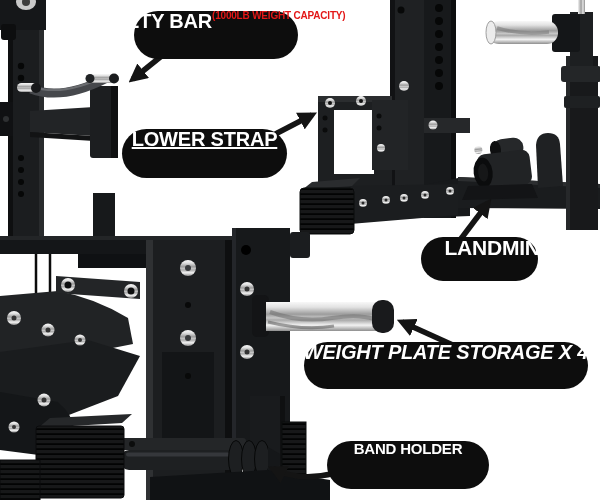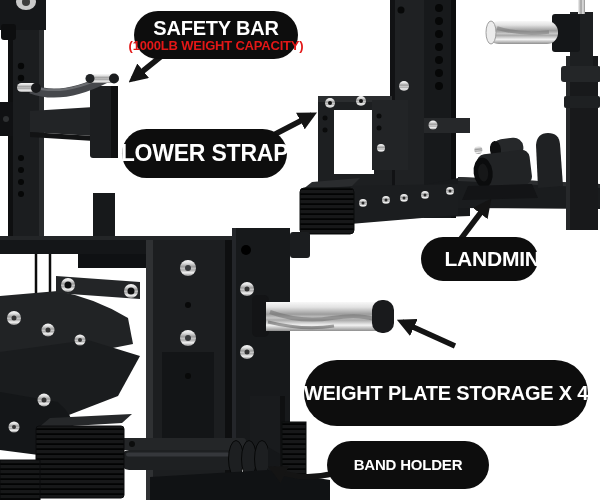--- a/index.html
+++ b/index.html
@@ -1,25 +1,25 @@
 <!DOCTYPE html>
 <html><head>
 <meta charset="utf-8">
 <style>
   html,body{margin:0;padding:0;background:#ffffff;}
   .stage{position:relative;width:600px;height:500px;background:#ffffff;overflow:hidden;
          font-family:"Liberation Sans",sans-serif;}
   .stage svg{position:absolute;left:0;top:0;}
   .pill{position:absolute;background:#0d0d0d;border-radius:40px;color:#ffffff;
-        display:flex;flex-direction:column;align-items:center;justify-content:center;
+        display:flex;align-items:flex-start;justify-content:center;
         font-weight:bold;line-height:1.05;z-index:5;text-align:center;}
   .pill-main{white-space:nowrap;letter-spacing:-0.2px;}
-  .pill-sub{white-space:nowrap;color:#e31717;font-size:13px;letter-spacing:-0.2px;}
+  .pill-sub{white-space:nowrap;color:#e31717;font-size:10px;letter-spacing:-0.2px;}
   #c1 .pill-main{font-size:20px;}
-  #c2 .pill-main{font-size:23px;}
+  #c2 .pill-main{font-size:20px;text-decoration:underline;}
   #c3 .pill-main{font-size:21px;margin-left:39px;}
   #c4 .pill-main{font-size:20px;}
   #c5 .pill-main{font-size:15px;}
 </style>
 </head>
 <body>
 
 <div class="stage">
 
 <svg width="600" height="500" viewBox="0 0 600 500">
@@ -257,21 +257,21 @@
 </div>
 
 <div class="pill" id="c2" style="left:122px;top:129px;width:165px;height:49px;">
   <span class="pill-main">LOWER STRAP</span>
 </div>
 
 <div class="pill" id="c3" style="left:421px;top:237px;width:117px;height:44px;">
   <span class="pill-main">LANDMINE</span>
 </div>
 
-<div class="pill" id="c4" style="left:304px;top:360px;width:284px;height:66px;">
+<div class="pill" id="c4" style="left:304px;top:342px;width:284px;height:47px;font-style:italic;">
   <span class="pill-main">WEIGHT PLATE STORAGE X 4</span>
 </div>
 
 <div class="pill" id="c5" style="left:327px;top:441px;width:162px;height:48px;">
   <span class="pill-main">BAND HOLDER</span>
 </div>
 
 </div>
 
 </body></html>

